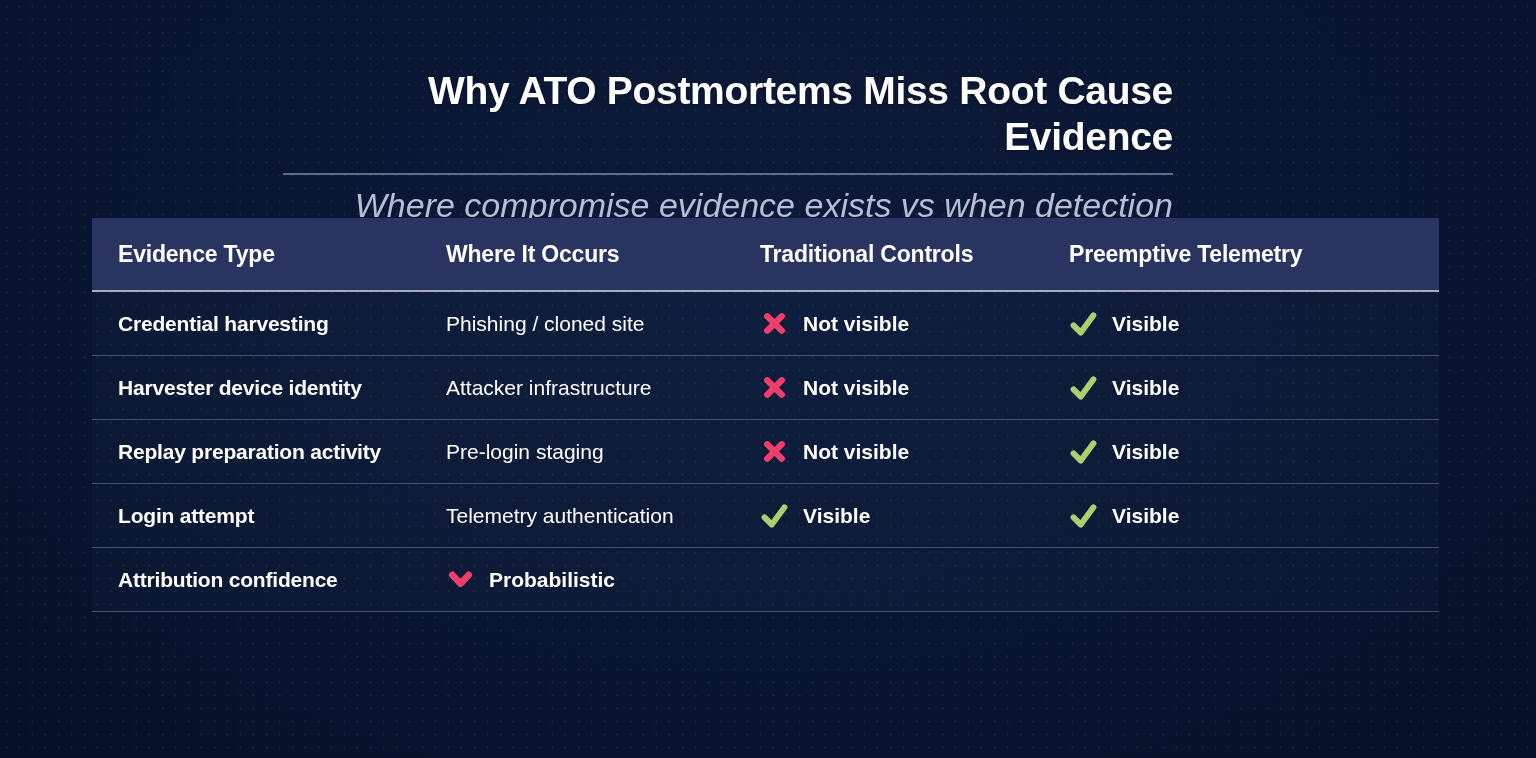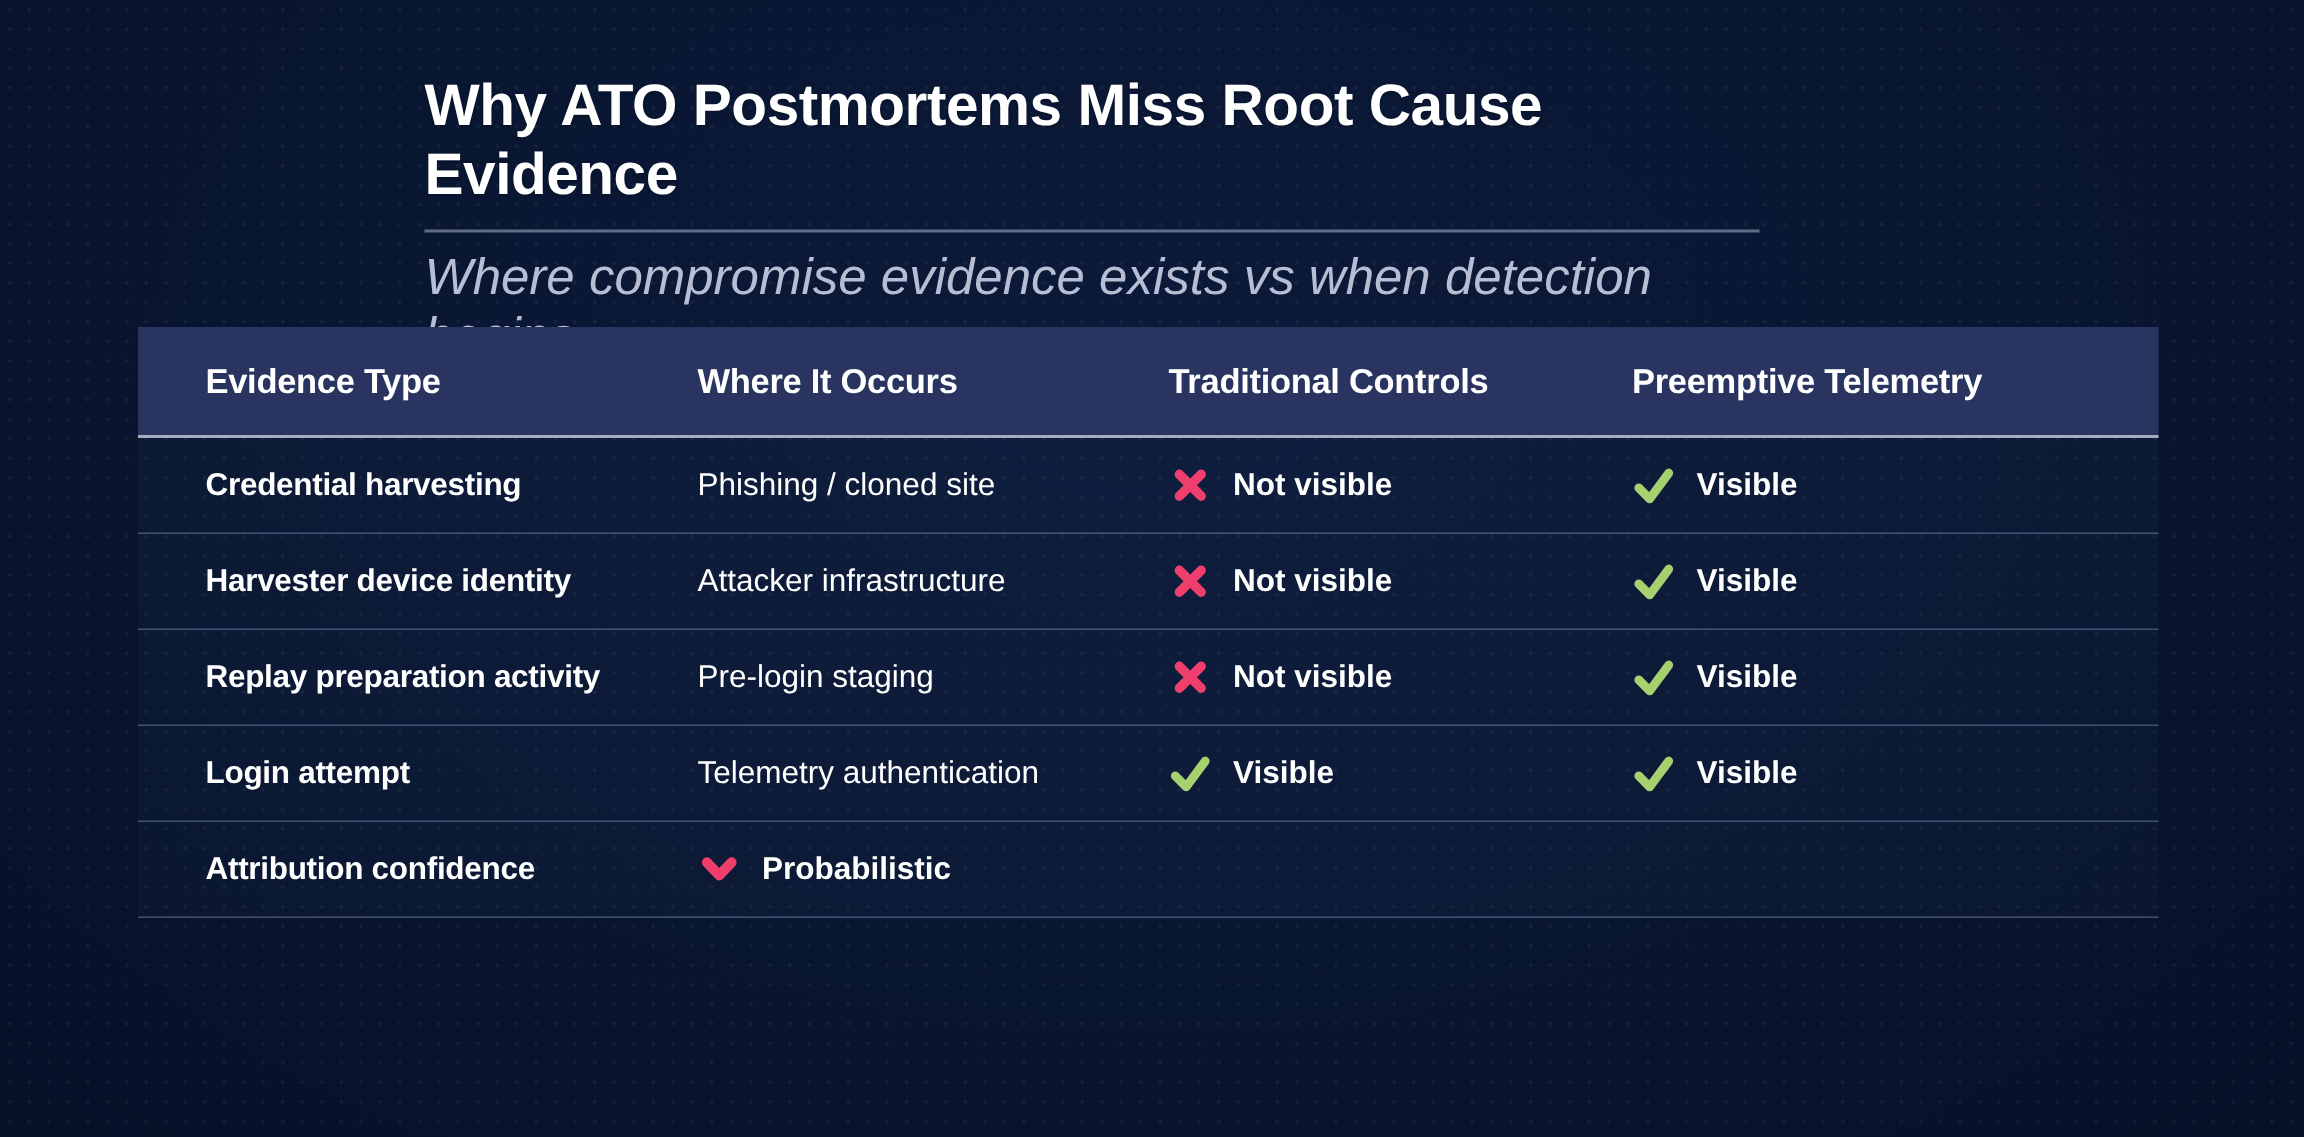--- a/index.html
+++ b/index.html
@@ -18,38 +18,38 @@
   body::before {
     content: "";
     position: absolute; inset: 0; z-index: 0;
     background-image: radial-gradient(rgba(255,255,255,0.05) 1px, transparent 1.4px);
     background-size: 13px 13px;
     pointer-events: none;
   }
   .page { position: absolute; inset: 0; z-index: 1; }
 
   
-  .title-block { position: absolute; left: 283px; top: 48px; width: 890px; text-align: left; }
+  .title-block { position: absolute; left: 283px; top: 68px; width: 890px; text-align: right; }
   .page-title {
     font-size: 39px; font-weight: 700; line-height: 46px;
     letter-spacing: -0.3px; font-stretch: condensed;
     text-shadow: 0 1px 2px rgba(0,0,0,0.35);
   }
   .title-divider { margin-top: 13px; height: 2px; background: rgba(168,180,205,0.55); }
   .page-subtitle {
     margin-top: 11px; font-size: 34px; font-style: italic; font-weight: 400;
     font-stretch: condensed; color: var(--subtitle-text, #b7bed3);
   }
 
   
   .table { position: absolute; left: 92px; top: 218px; width: 1347px; }
   .thead, .tr {
     display: grid;
     grid-template-columns: 328px 314px 309px 1fr;
-    padding-left: 45px;
+    padding-left: 26px;
     align-items: center;
   }
   .thead {
     height: 74px;
     background: var(--header-bg, #293560);
     border-bottom: 2px solid rgba(198,206,224,0.78);
   }
   .th { font-size: 23px; font-weight: 700; font-stretch: condensed; letter-spacing: -0.2px; }
   .tr {
     height: 64px;

